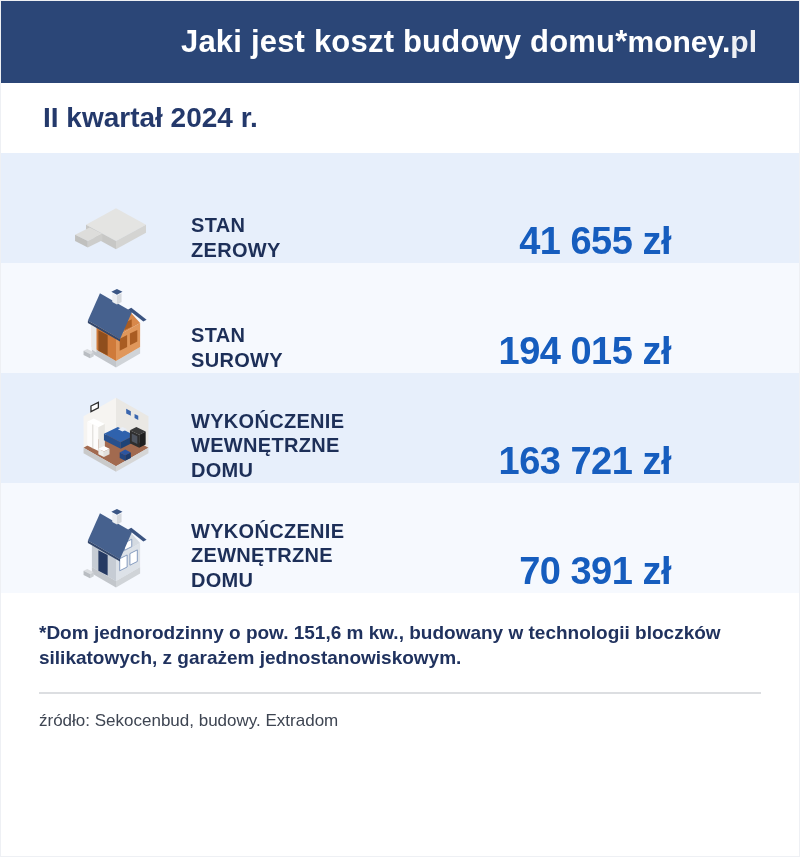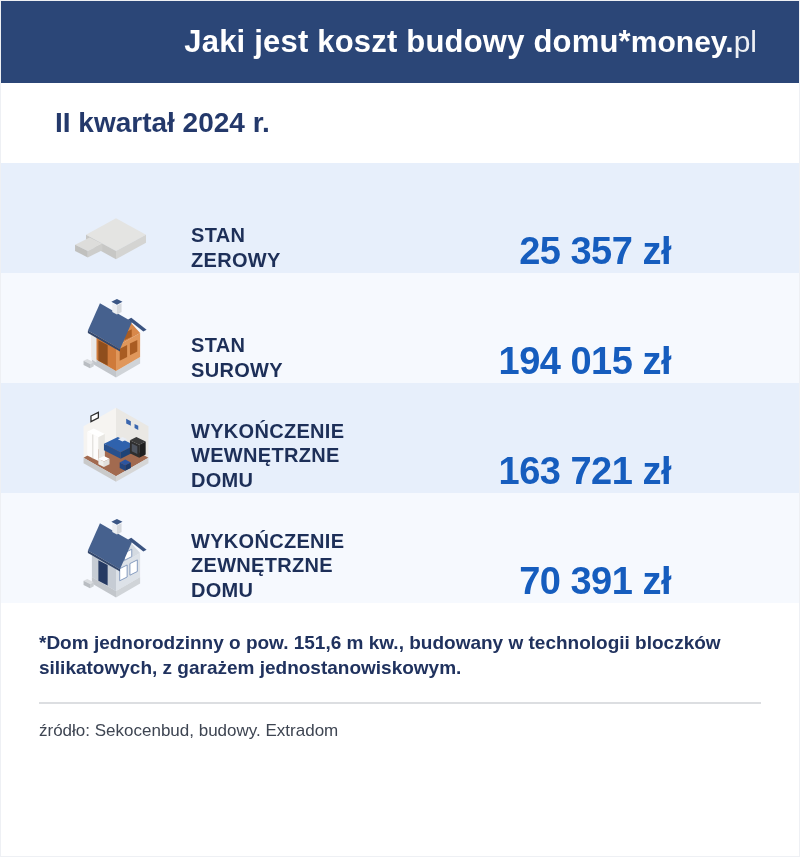--- a/index.html
+++ b/index.html
@@ -7,24 +7,24 @@
   .page { width:800px; height:857px; box-sizing:border-box; display:flex; flex-direction:column;
           border:1px solid #eef0f4; background:#ffffff; overflow:hidden; }
 
   
   .topbar { flex:none; height:82px; background:#2b4677; color:#ffffff;
             display:flex; align-items:center; justify-content:flex-end;
             padding:0 42px 0 38px; box-sizing:border-box; }
   .topbar h1 { margin:0; font-size:31px; font-weight:700; letter-spacing:0.2px; }
   .logo { font-size:30px; white-space:nowrap; }
   .logo .b { font-weight:700; }
-  .logo .l { font-weight:400; opacity:0.92;margin-top:16px; }
+  .logo .l { font-weight:700; opacity:0.92;margin-top:16px; }
 
   
-  .subtitle-band { flex:none; height:80px; display:flex; align-items:center; padding:0 54px; background:#ffffff;text-align:right; }
+  .subtitle-band { flex:none; height:70px; display:flex; align-items:center; padding:0 42px; background:#ffffff;text-align:right; }
   .subtitle-band h2 { margin:0; font-size:28px; font-weight:700; color:#24396b; }
 
   
   .rows { flex:none; }
   .row { height:110px; display:flex; align-items:flex-end; }
   .row:nth-child(odd)  { background:#e7effb; }
   .row:nth-child(even) { background:#f6f9fe; }
   .icon-cell { flex:none; width:150px; margin-left:40px; display:flex; justify-content:center; align-items:center; }
   .label-cell { flex:none; width:258px; font-weight:700; font-size:20px; line-height:1.24;
                 color:#1d2f58; letter-spacing:0.3px; white-space:pre-line; }
@@ -76,21 +76,21 @@
           <polygon points="22,38 55,20 88,38 55,56" fill="#e4e4e2"></polygon>
           <polygon points="22,38 55,56 55,65 22,47" fill="#c7c7c5"></polygon>
           <polygon points="88,38 55,56 55,65 88,47" fill="#d4d4d2"></polygon>
           <polygon points="10,49 26,41 40,48 24,56" fill="#dddddb"></polygon>
           <polygon points="10,49 24,56 24,63 10,56" fill="#c0c0be"></polygon>
           <polygon points="40,48 24,56 24,63 40,55" fill="#cdcdcb"></polygon>
         </svg>
       </div>
       <div class="label-cell">STAN
 ZEROWY</div>
-      <div class="price-cell">25 357 zł</div>
+      <div class="price-cell">41 655 zł</div>
     </div>
 
     <div class="row">
       <div class="icon-cell">
         <svg viewBox="0 0 110 110" width="102" height="102" class="house house-shell">
           <polygon class="baseT" points="29,82 55,67 81,82 55,97"></polygon>
           <polygon class="baseL" points="29,82 55,97 55,104 29,89"></polygon>
           <polygon class="baseR" points="55,97 81,82 81,89 55,104"></polygon>
           <polygon class="wallL" points="29,56 55,71 55,97 29,82"></polygon>
           <polygon class="wallR" points="55,71 81,56 81,82 55,97"></polygon>

